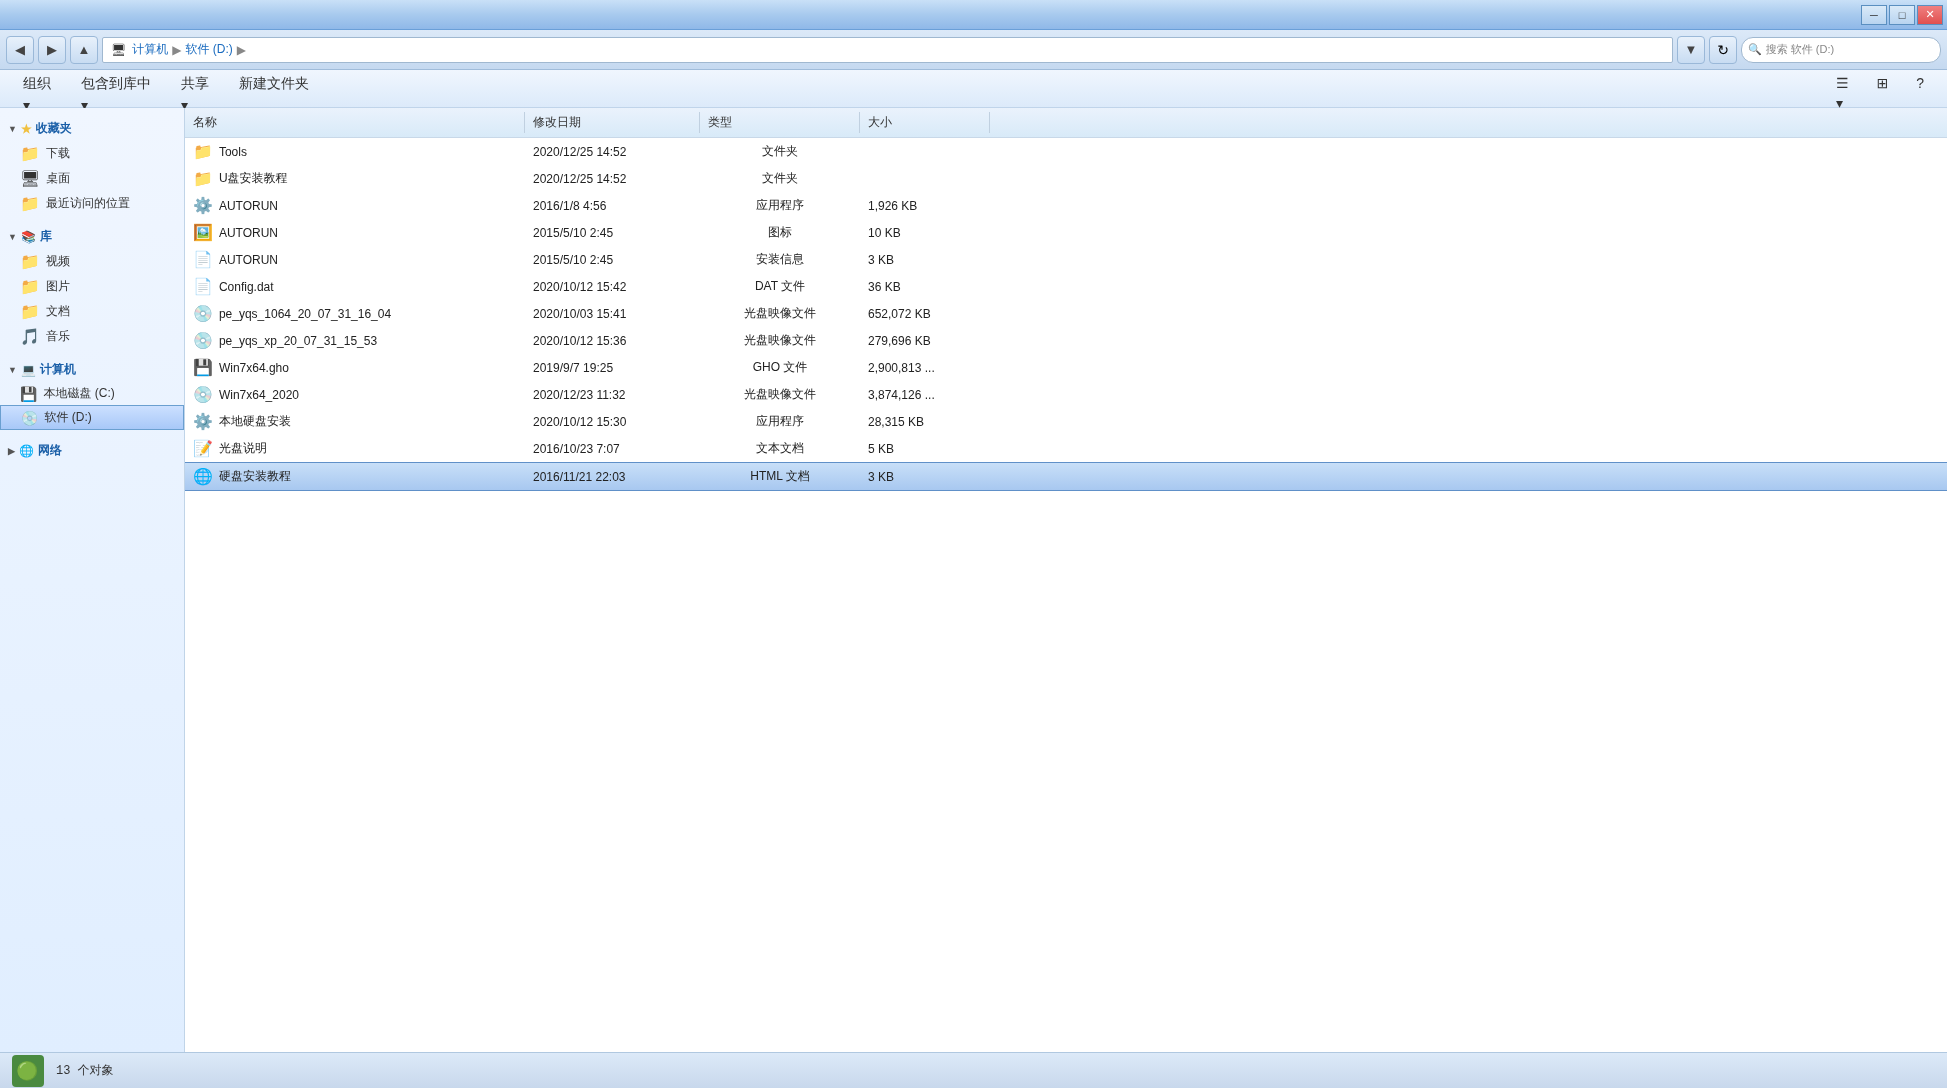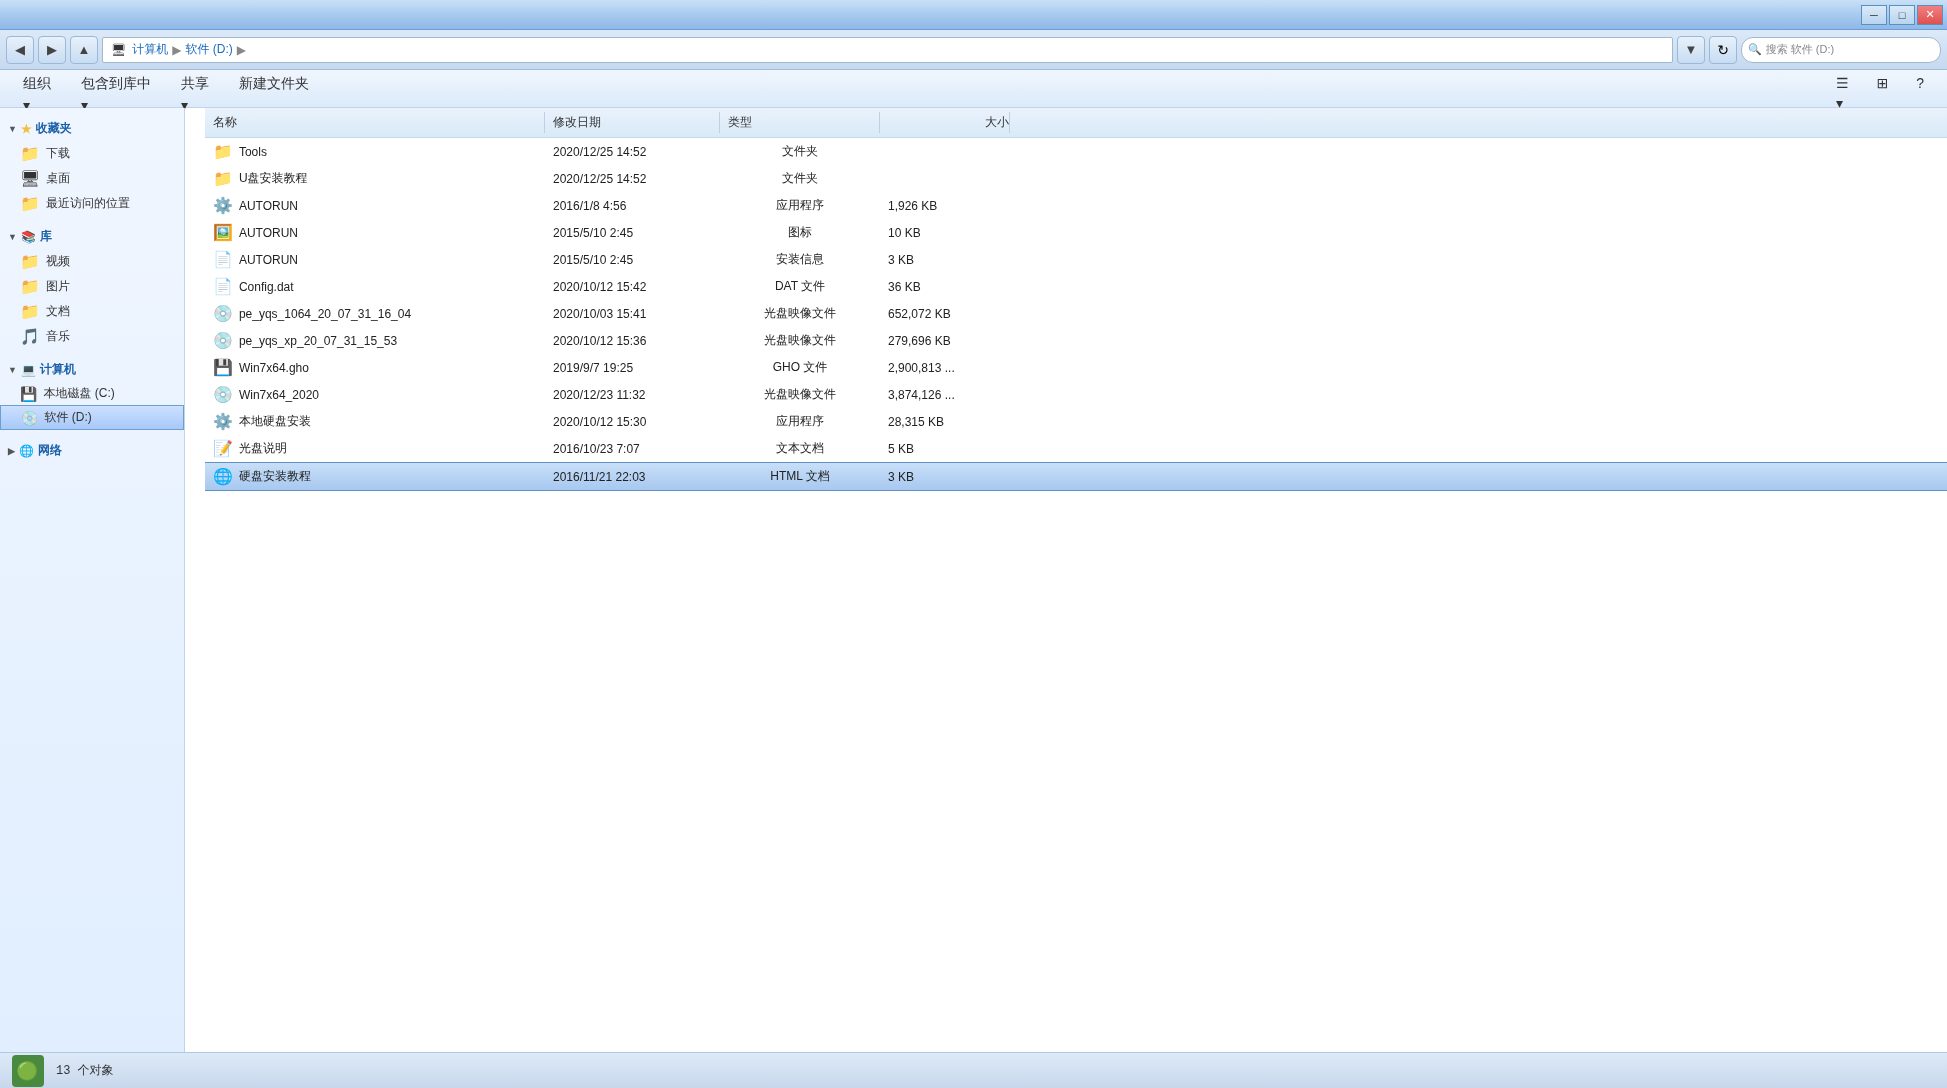--- a/index.html
+++ b/index.html
@@ -176,42 +176,41 @@
       border: 1px solid #6a9fd0;
     }
     .folder-icon { font-size: 16px; }
     .drive-icon { font-size: 14px; }
 
     
     .file-list-area {
       flex: 1;
       background: #fff;
       overflow-y: auto;
-      margin-left: 20px;
     }
     .file-list-header {
       display: flex;
       padding: 4px 0;
       border-bottom: 1px solid #c8d8e8;
       background: linear-gradient(to bottom, #eaf2fc, #d8eaf8);
       position: sticky;
       top: 0;
     }
     .col-header {
       font-size: 12px;
       color: #333;
       padding: 2px 8px;
       cursor: pointer;
       user-select: none;
       border-right: 1px solid #c0d0e0;
     }
     .col-name { width: 340px; }
     .col-date { width: 175px; }
     .col-type { width: 160px; }
-    .col-size { width: 130px; text-align: right; padding-right: 0; }
+    .col-size { width: 130px; padding-right: 0; }
 
     .file-row {
       display: flex;
       align-items: center;
       padding: 2px 0;
       cursor: pointer;
       min-height: 24px;
     }
     .file-row.selected {
       background: linear-gradient(to bottom, #c8dff8, #a8c8f0);

